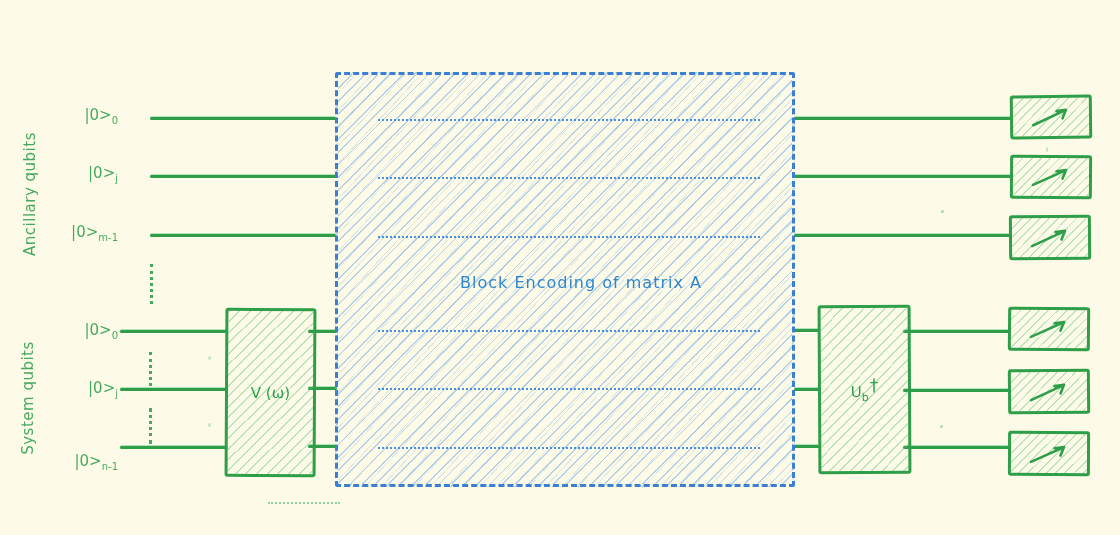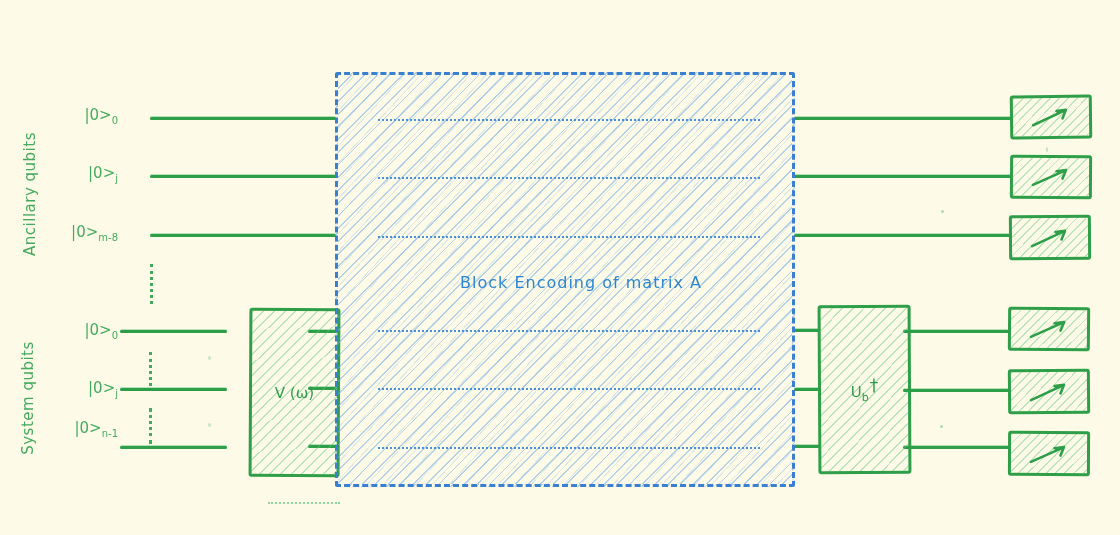--- a/index.html
+++ b/index.html
@@ -69,25 +69,25 @@
 </head>
 <body>
 
 <div class="stage">
 
   <div class="side-label" style="left:-43px;top:183px;">Ancillary qubits</div>
   <div class="side-label" style="left:-45px;top:387px;">System qubits</div>
 
   <div class="qlabel" style="top:106px;"><span>|0&gt;</span><sub>0</sub></div>
   <div class="qlabel" style="top:164px;"><span>|0&gt;</span><sub>j</sub></div>
-  <div class="qlabel" style="top:223px;"><span>|0&gt;</span><sub>m-8</sub></div>
+  <div class="qlabel" style="top:223px;"><span>|0&gt;</span><sub>m-1</sub></div>
 
   <div class="qlabel" style="top:321px;"><span>|0&gt;</span><sub>0</sub></div>
   <div class="qlabel" style="top:379px;"><span>|0&gt;</span><sub>j</sub></div>
-  <div class="qlabel" style="top:419px;"><span>|0&gt;</span><sub>n-1</sub></div>
+  <div class="qlabel" style="top:452px;"><span>|0&gt;</span><sub>n-1</sub></div>
 
   <div class="wire" style="left:150px;top:117px;width:186px;"></div>
   <div class="wire" style="left:150px;top:175px;width:186px;"></div>
   <div class="wire" style="left:150px;top:234px;width:186px;"></div>
 
   <div class="wire" style="left:794px;top:117px;width:217px;"></div>
   <div class="wire" style="left:794px;top:175px;width:217px;"></div>
   <div class="wire" style="left:794px;top:234px;width:216px;"></div>
 
   <div class="wire" style="left:120px;top:330px;width:107px;"></div>
@@ -99,21 +99,21 @@
   <div class="wire" style="left:308px;top:445px;width:29px;"></div>
 
   <div class="wire" style="left:794px;top:329px;width:26px;"></div>
   <div class="wire" style="left:794px;top:388px;width:26px;"></div>
   <div class="wire" style="left:794px;top:445px;width:26px;"></div>
 
   <div class="wire" style="left:903px;top:330px;width:106px;"></div>
   <div class="wire" style="left:903px;top:389px;width:106px;"></div>
   <div class="wire" style="left:903px;top:446px;width:106px;"></div>
 
-  <div class="gate" style="left:225px;top:308px;width:85px;height:163px;transform:rotate(.3deg);margin-left:24px;">
+  <div class="gate" style="left:225px;top:308px;width:85px;height:163px;transform:rotate(.3deg);">
     <span>V (ω)</span>
   </div>
 
   <div class="block">
     <div class="dotline" style="top:44px;"></div>
     <div class="dotline" style="top:102px;"></div>
     <div class="dotline" style="top:161px;"></div>
     <div class="dotline" style="top:255px;"></div>
     <div class="dotline" style="top:313px;"></div>
     <div class="dotline" style="top:372px;"></div>

